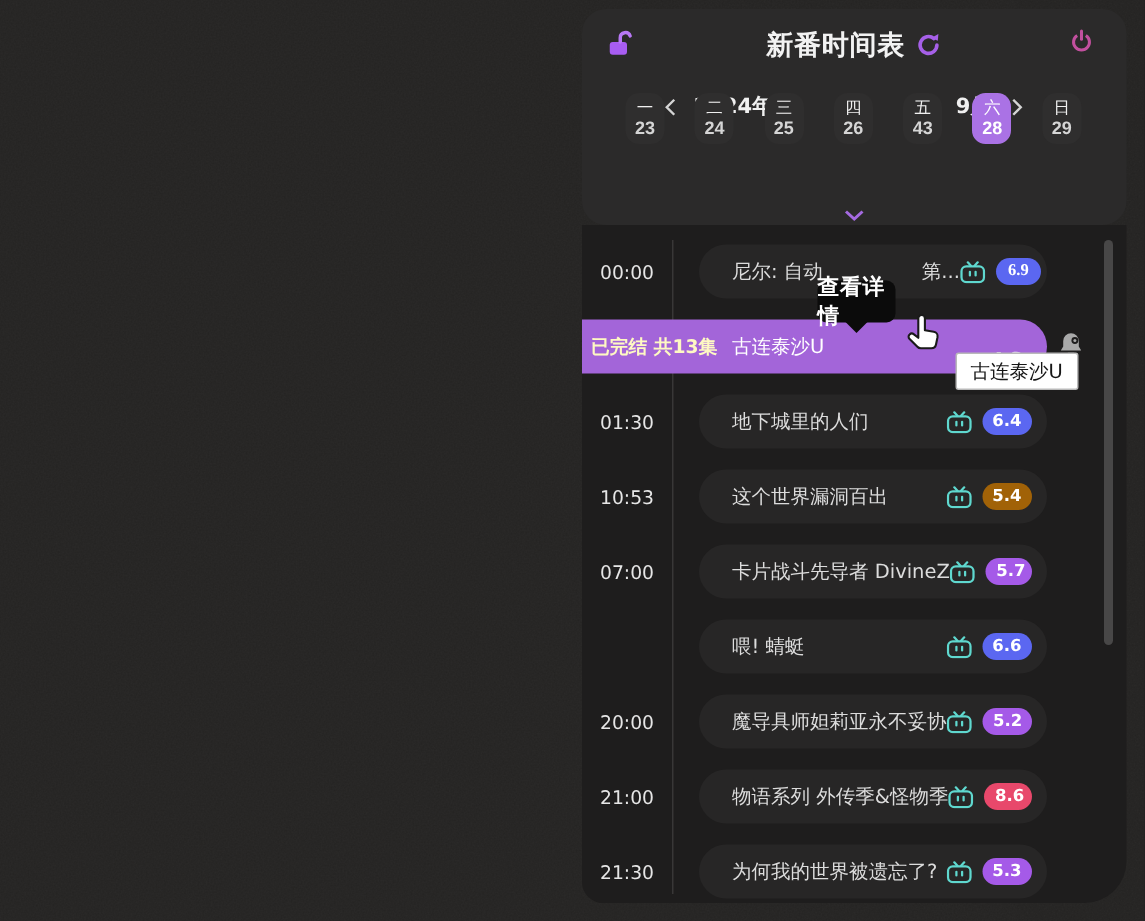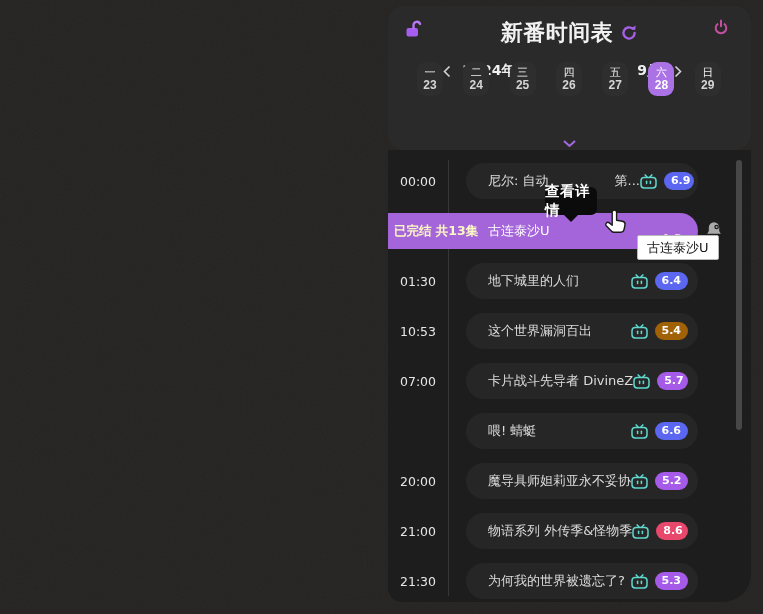--- a/index.html
+++ b/index.html
@@ -10,21 +10,21 @@
     -webkit-font-smoothing:antialiased;
   }
   .noise{position:absolute;inset:0;z-index:0;opacity:.35;}
   
   .calendar-card{
     position:absolute;left:388px;top:6px;width:363px;height:144px;
     background:#2b2a2a;border-radius:16px;z-index:2;
   }
   .card-header{position:relative;height:34px;padding-top:10px;}
   .hdr-title-wrap{position:absolute;left:0;right:0;top:12px;display:flex;justify-content:center;align-items:center;gap:7px;}
-  .hdr-title{font-size:22px;font-weight:bold;color:#f2f2f2;letter-spacing:.5px;}
+  .hdr-title{font-size:18px;font-weight:bold;color:#f2f2f2;letter-spacing:.5px;}
   .icon-btn{display:inline-flex;align-items:center;justify-content:center;background:none;border:none;padding:0;cursor:pointer;}
   .lock-btn{position:absolute;left:16px;top:13px;}
   .power-btn{position:absolute;right:22px;top:13px;}
   
   .nav-row{position:relative;height:26px;margin-top:10px;}
   .nav-group{position:absolute;display:flex;align-items:center;justify-content:space-between;top:0;height:22px;}
   .nav-year{left:55px;width:92px;}
   .nav-month{left:228px;width:66px;}
   .nav-label{font-size:14px;font-weight:bold;color:#f0f0f0;}
   .chev{display:inline-flex;align-items:center;}
@@ -171,21 +171,21 @@
     <span class="d">25</span>
   </button>
 
   <button class="day-btn">
     <span class="w">四</span>
     <span class="d">26</span>
   </button>
 
   <button class="day-btn">
     <span class="w">五</span>
-    <span class="d">27</span>
+    <span class="d">43</span>
   </button>
 
   <button class="day-btn selected">
     <span class="w">六</span>
     <span class="d">28</span>
   </button>
 
   <button class="day-btn">
     <span class="w">日</span>
     <span class="d">29</span>
@@ -209,21 +209,21 @@
       <span class="row-spacer"></span>
       <span class="tv-ic" hidden="">
         <svg width="17" height="15" viewBox="0 0 17 15">
           <rect x="1" y="3.6" width="15" height="10.4" rx="3.2" fill="none" stroke="#5fd8cf" stroke-width="1.5"></rect>
           <line x1="5.2" y1="0.9" x2="7.3" y2="3.2" stroke="#5fd8cf" stroke-width="1.5" stroke-linecap="round"></line>
           <line x1="11.8" y1="0.9" x2="9.7" y2="3.2" stroke="#5fd8cf" stroke-width="1.5" stroke-linecap="round"></line>
           <line x1="6.6" y1="7.2" x2="6.6" y2="9.6" stroke="#5fd8cf" stroke-width="1.5" stroke-linecap="round"></line>
           <line x1="10.4" y1="7.2" x2="10.4" y2="9.6" stroke="#5fd8cf" stroke-width="1.5" stroke-linecap="round"></line>
         </svg>
       </span>
-      <span class="score-badge" style="background: rgb(91, 103, 241);">6.9</span>
+      <span class="score-badge" style="background: rgb(91, 103, 241); font-family: Liberation Serif, serif;">6.9</span>
     </div>
   </div>
 
   <div class="srow">
     <div class="hl-bar">
       <span class="hl-label">已完结 共13集</span>
       <span class="hl-title">古连泰沙U</span>
       <span class="hl-score">4.3</span>
     </div>
   </div>

